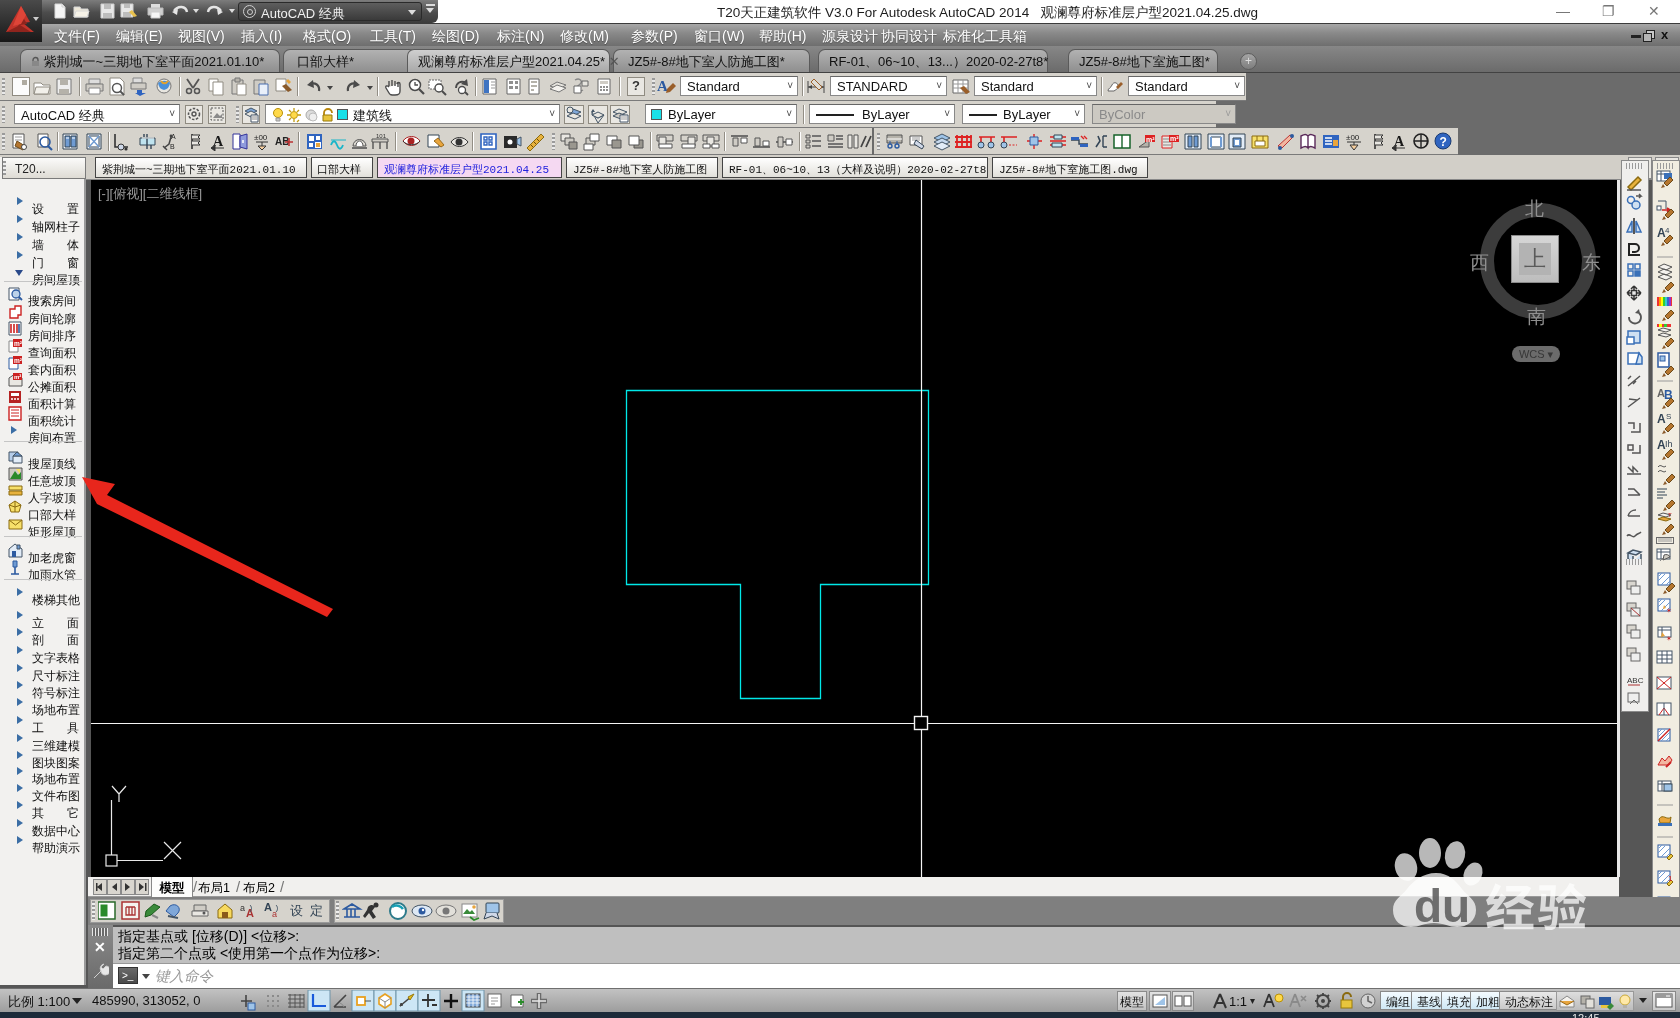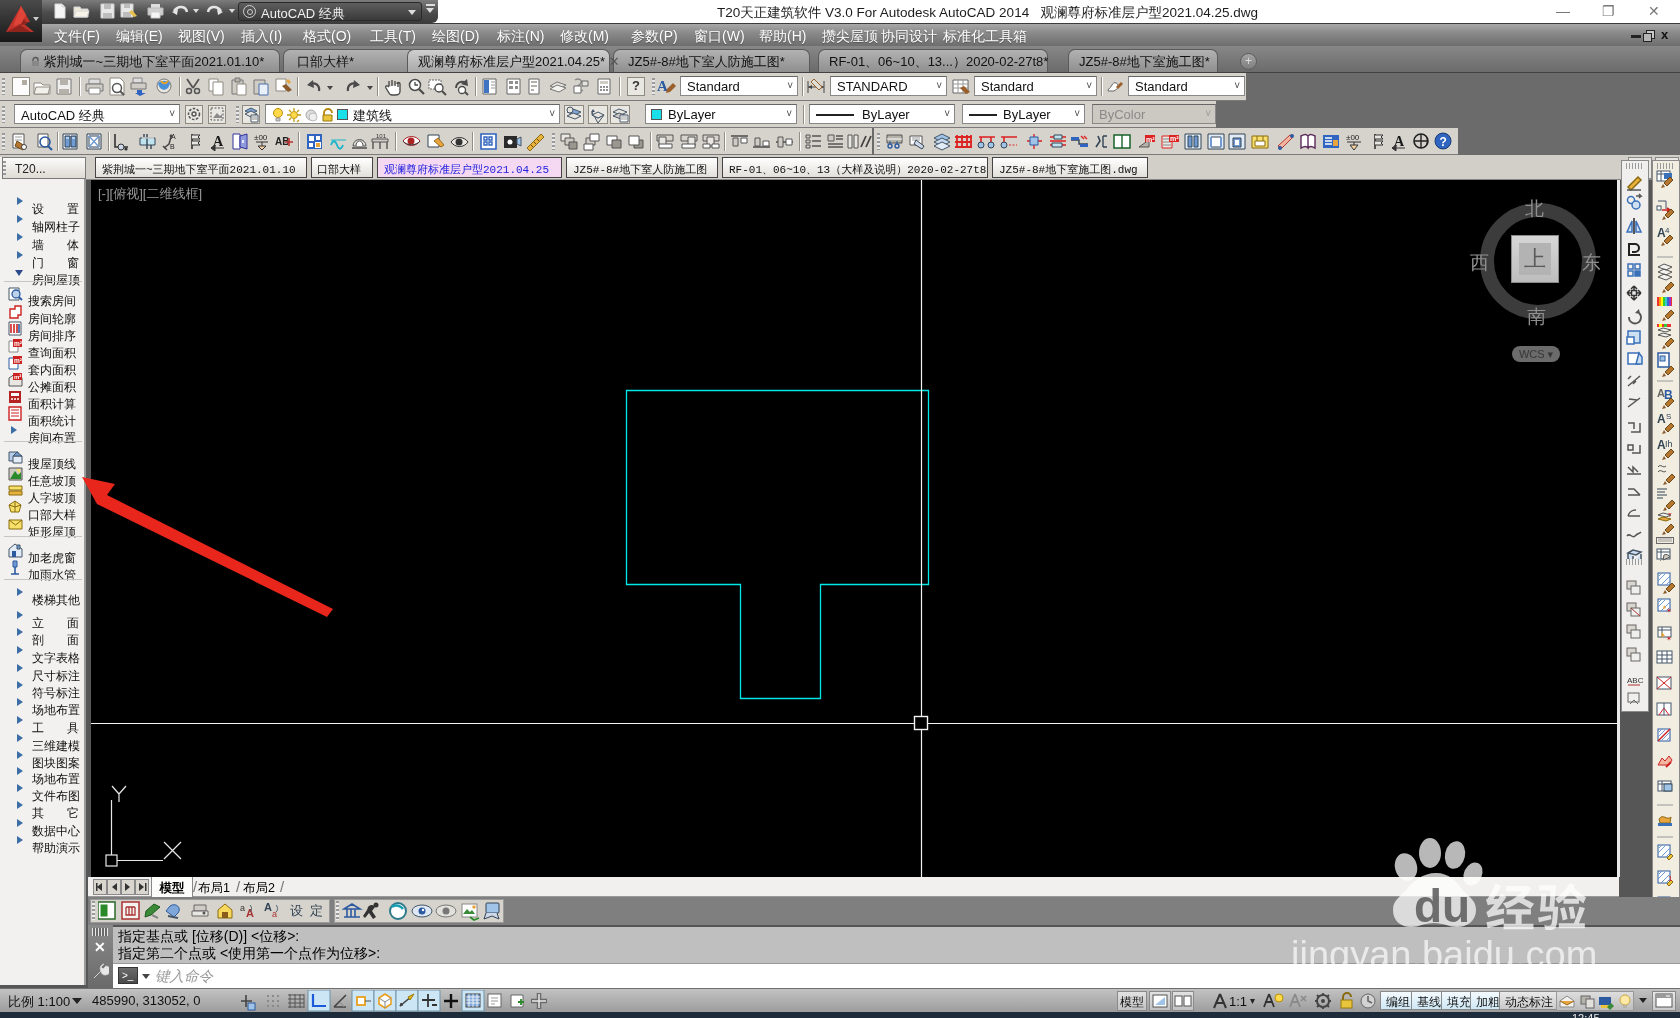--- a/index.html
+++ b/index.html
@@ -123,21 +123,21 @@
   <div class="menuitem ab" style="left:178px">视图(V)</div>
   <div class="menuitem ab" style="left:241px">插入(I)</div>
   <div class="menuitem ab" style="left:303px">格式(O)</div>
   <div class="menuitem ab" style="left:370px">工具(T)</div>
   <div class="menuitem ab" style="left:432px">绘图(D)</div>
   <div class="menuitem ab" style="left:497px">标注(N)</div>
   <div class="menuitem ab" style="left:560px">修改(M)</div>
   <div class="menuitem ab" style="left:631px">参数(P)</div>
   <div class="menuitem ab" style="left:694px">窗口(W)</div>
   <div class="menuitem ab" style="left:759px">帮助(H)</div>
-  <div class="menuitem ab" style="left:822px">攒尖屋顶</div>
+  <div class="menuitem ab" style="left:822px">源泉设计</div>
   <div class="menuitem ab" style="left:881px">协同设计</div>
   <div class="menuitem ab" style="left:943px">标准化工具箱</div>
   <div class="ab" style="left:1631px;top:11px;width:10px;height:3px;background:#222"></div>
   <div class="ab" style="left:1646px;top:6px;width:9px;height:9px;border:1.5px solid #222;background:#c9c9c9"></div>
   <div class="ab" style="left:1643px;top:9px;width:9px;height:9px;border:1.5px solid #222;background:#b5b5b5"></div>
   <div class="ab" style="left:1661px;top:3px;color:#111;font-size:13px;font-weight:bold">x</div>
 </div>
 
 <div class="ab" id="filetabs">
   <div class="ftab ab" style="left:20px;width:260px"><svg width="9" height="11" style="vertical-align:-1px">
@@ -363,21 +363,21 @@
  <div class="combo ab" style="left:809px;top:3px;width:146px">
    <div class="ab" style="left:6px;top:9px;width:38px;height:2px;background:#222"></div>
    <div class="ab" style="left:52px;top:2px">ByLayer</div>
       <span class="dn">˅</span>
  </div>
  <div class="combo ab" style="left:962px;top:3px;width:123px">
    <div class="ab" style="left:6px;top:9px;width:28px;height:2px;background:#222"></div>
    <div class="ab" style="left:40px;top:2px">ByLayer</div>
       <span class="dn">˅</span>
  </div>
- <div class="combo ab" style="left:1092px;top:3px;width:124px;background:#ccc9c2;color:#8a8a8a">ByColor<span class="dn" style="color:#999">˅</span></div>
+ <div class="combo ab" style="left:1092px;top:3px;width:144px;background:#ccc9c2;color:#8a8a8a">ByColor<span class="dn" style="color:#999">˅</span></div>
 </div>
 <div class="ab tbrow" id="row3a" style="top:128px;height:27px;width:872px">
  <div class="vgrip" style="left:2px"></div>
  <div class="i" style="left:10px"><svg width="19" height="19">
         <path d="M3 2h11v14H3z" fill="#fff" stroke="#555"></path>
         <path d="M5 5h7M5 8h7" stroke="#999"></path>
         <path d="M7 9l8 5-2 4-8-4z" fill="#b5762f" stroke="#6b4a1a"></path>
         <circle cx="14" cy="15" r="2.5" fill="#fff" stroke="#444"></circle>
       </svg></div>
  <div class="i" style="left:35px"><svg width="19" height="19">
@@ -1322,18 +1322,17 @@
   <text x="26" y="85" font-family="Liberation Sans,sans-serif" font-weight="bold" font-size="46" fill="rgba(96,96,96,.9)">du</text>
  </svg>
  <svg class="ab" style="left:196px;top:6px" width="106" height="60" viewBox="0 0 106 60">
   <g fill="rgba(255,255,255,.72)" transform="translate(1,50) scale(0.05,-0.05)">
    <path d="M30 76 53 -43C148 -17 271 17 386 50L372 154C246 124 116 93 30 76ZM57 413C74 421 99 428 190 439C156 394 126 360 110 344C76 309 53 288 25 281C39 249 58 193 64 169C91 185 134 197 382 245C380 271 381 318 386 350L236 325C305 402 373 491 428 580L325 648C307 613 286 579 265 546L170 538C226 616 280 711 319 801L206 854C170 738 101 615 78 584C57 551 39 530 18 524C32 494 51 436 57 413ZM423 800V692H738C651 583 506 497 357 453C380 428 413 381 428 350C515 381 600 422 676 474C762 433 860 382 910 346L981 443C932 474 847 515 769 549C834 609 887 679 924 761L838 805L817 800ZM432 337V228H613V44H372V-67H969V44H733V228H918V337Z"></path>
   </g>
   <g fill="rgba(255,255,255,.72)" transform="translate(53,50) scale(0.05,-0.05)">
    <path d="M20 168 40 74C114 91 202 113 288 133L279 221C183 200 87 180 20 168ZM461 349C483 274 507 176 514 112L611 139C601 202 577 299 552 373ZM634 377C650 302 668 204 672 139L768 155C762 219 744 314 726 390ZM85 646C81 533 71 383 58 292H318C308 116 297 43 279 24C269 14 260 12 244 12C225 12 183 13 139 17C155 -10 167 -50 169 -79C217 -81 264 -81 291 -78C323 -74 346 -66 367 -40C397 -5 410 93 422 343C423 356 424 386 424 386H347C359 500 371 675 378 813H46V712H273C267 598 258 474 247 385H169C176 465 183 560 187 640ZM670 686C712 638 760 588 811 544H545C590 587 632 635 670 686ZM652 861C590 733 478 617 361 547C381 524 416 473 429 449C463 472 496 499 529 529V443H839V520C869 495 900 472 930 452C941 485 964 541 984 571C895 618 796 701 730 778L756 825ZM436 56V-46H957V56H837C878 143 923 260 959 361L851 384C827 284 780 148 738 56Z"></path>
   </g>
  </svg>
- <div class="ab" style="left:3px;top:64px;font-family:'Liberation Sans',sans-serif;font-size:38px;color:rgba(255,255,255,.68)">jingyan.baidu.com</div>
 </div>
 
 <svg class="ab" style="left:60px;top:460px;z-index:60;pointer-events:none" width="300" height="170" viewBox="0 0 300 170">
  <polygon points="22,17 55,24 47,35 273,149 267,157 37,44" fill="#e8261c"></polygon>
 </svg>
 
 </body></html>

